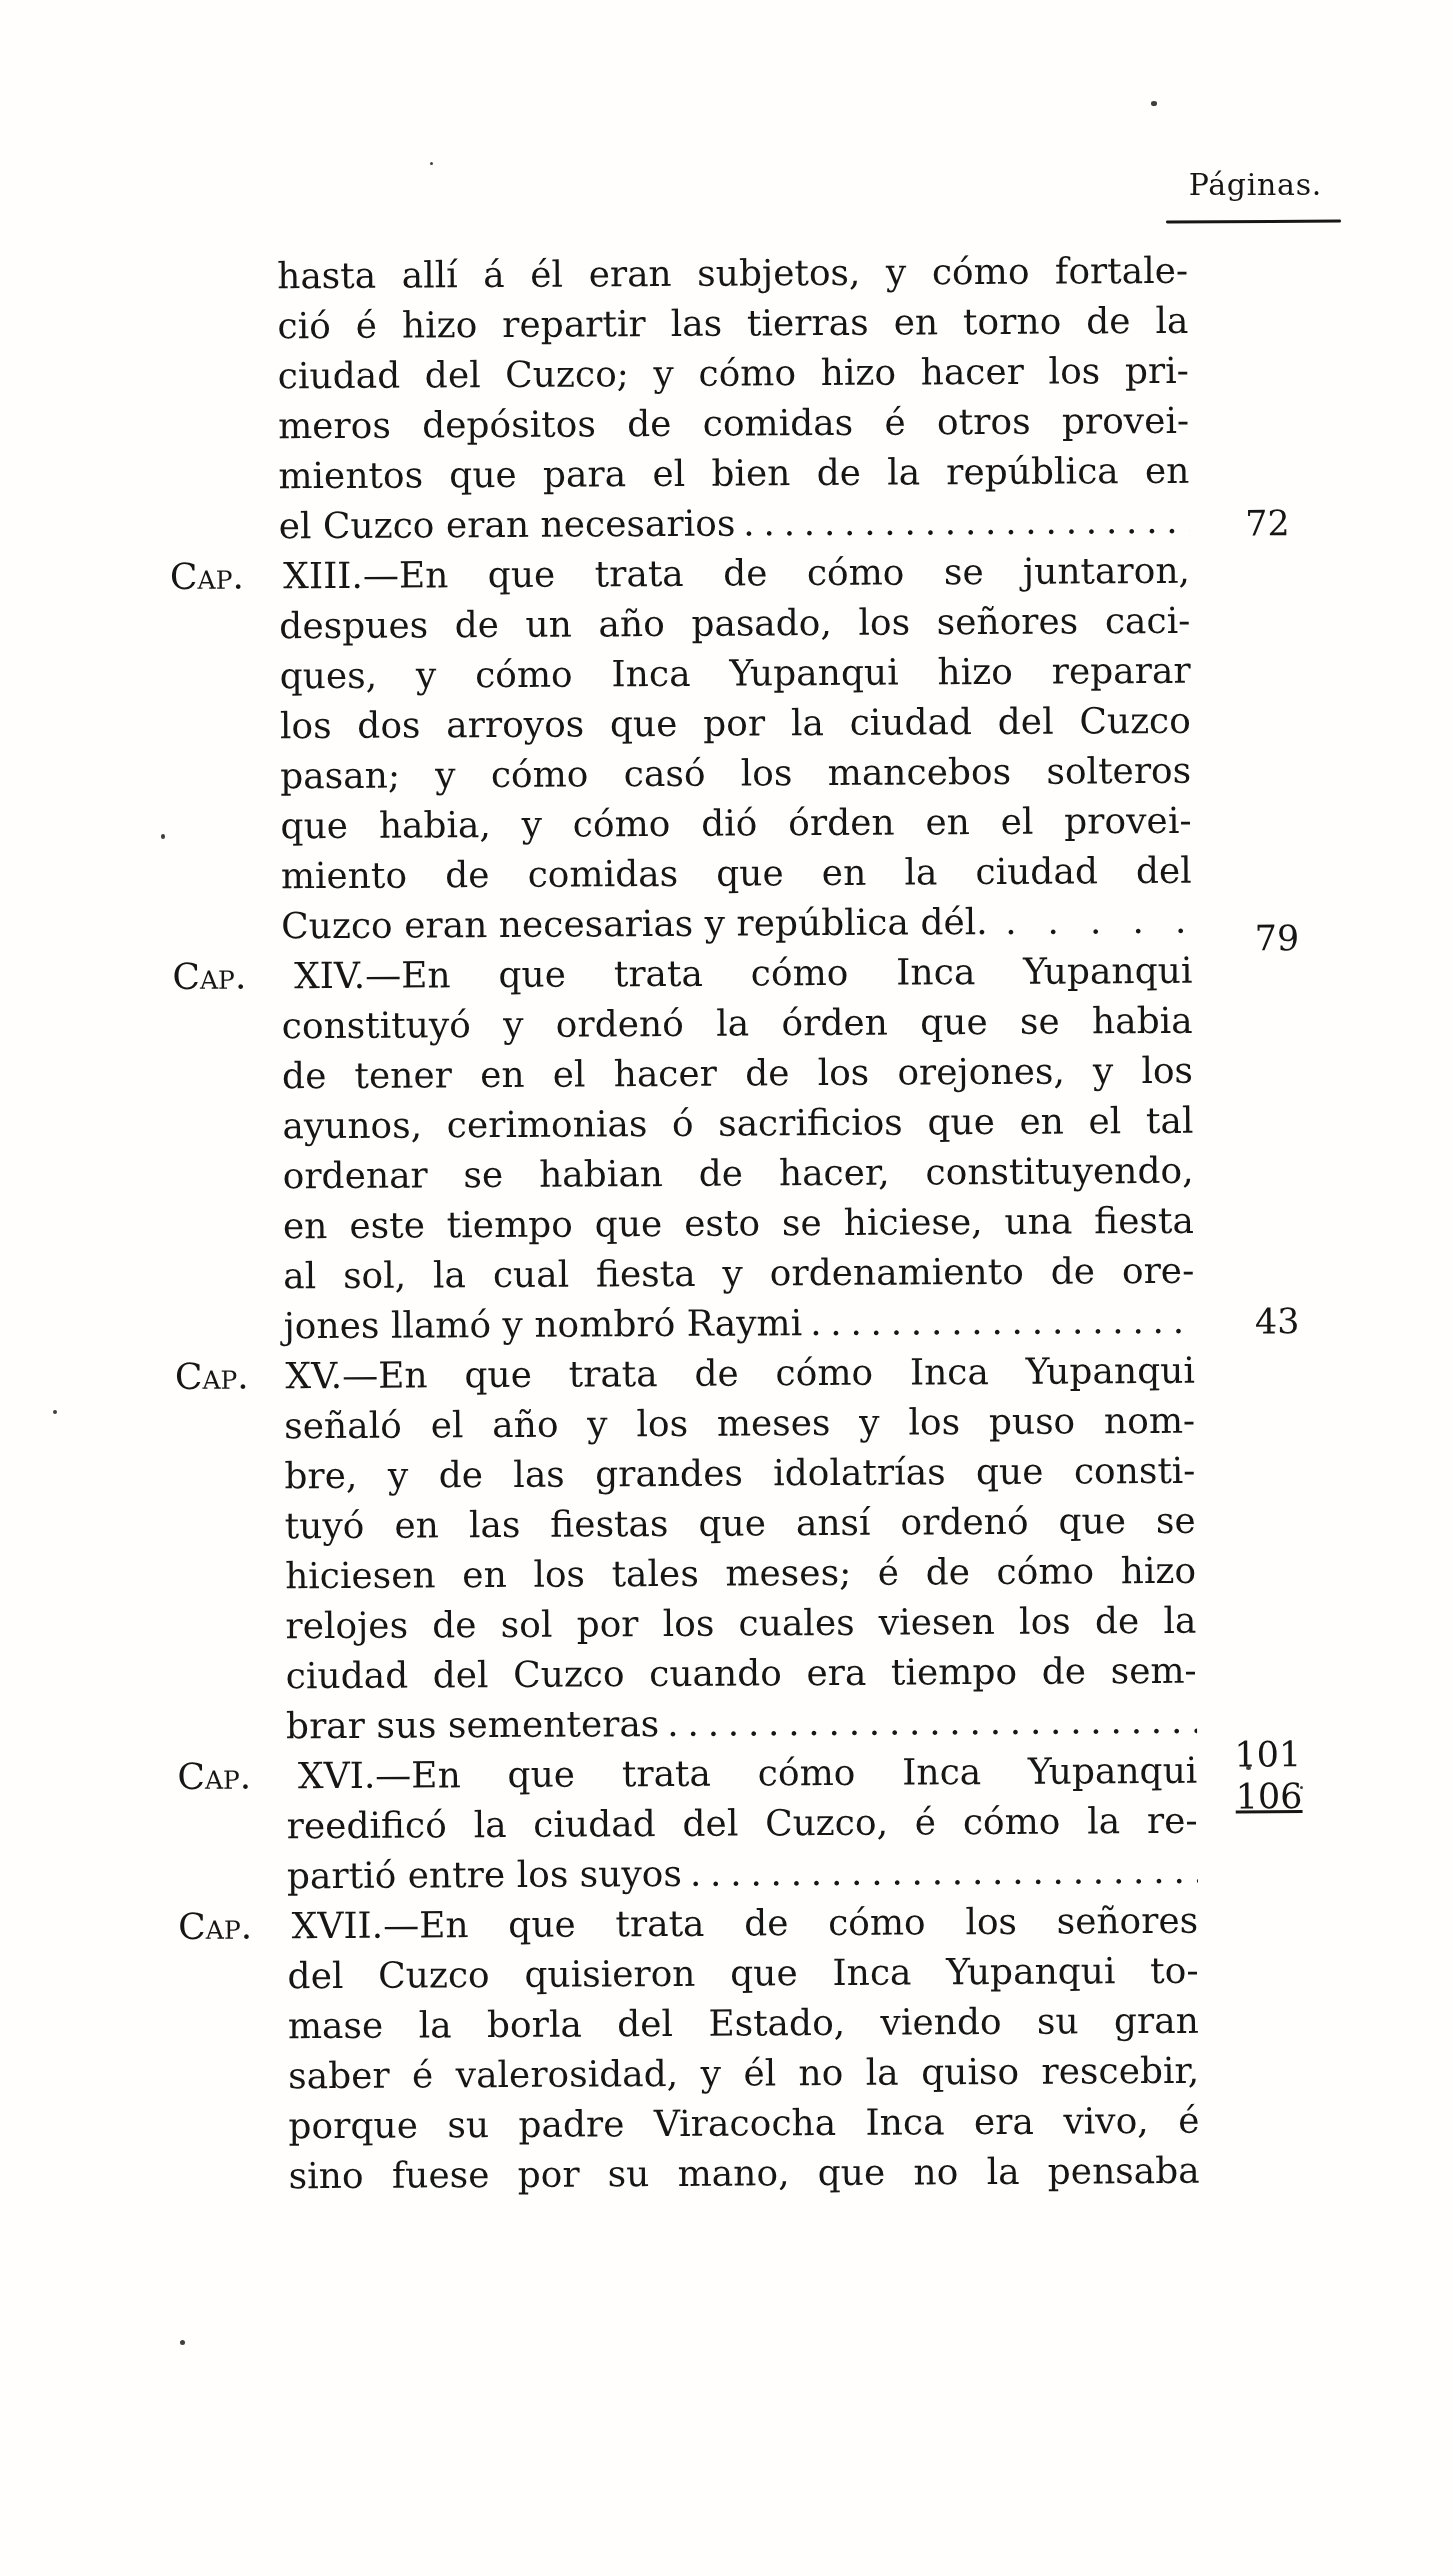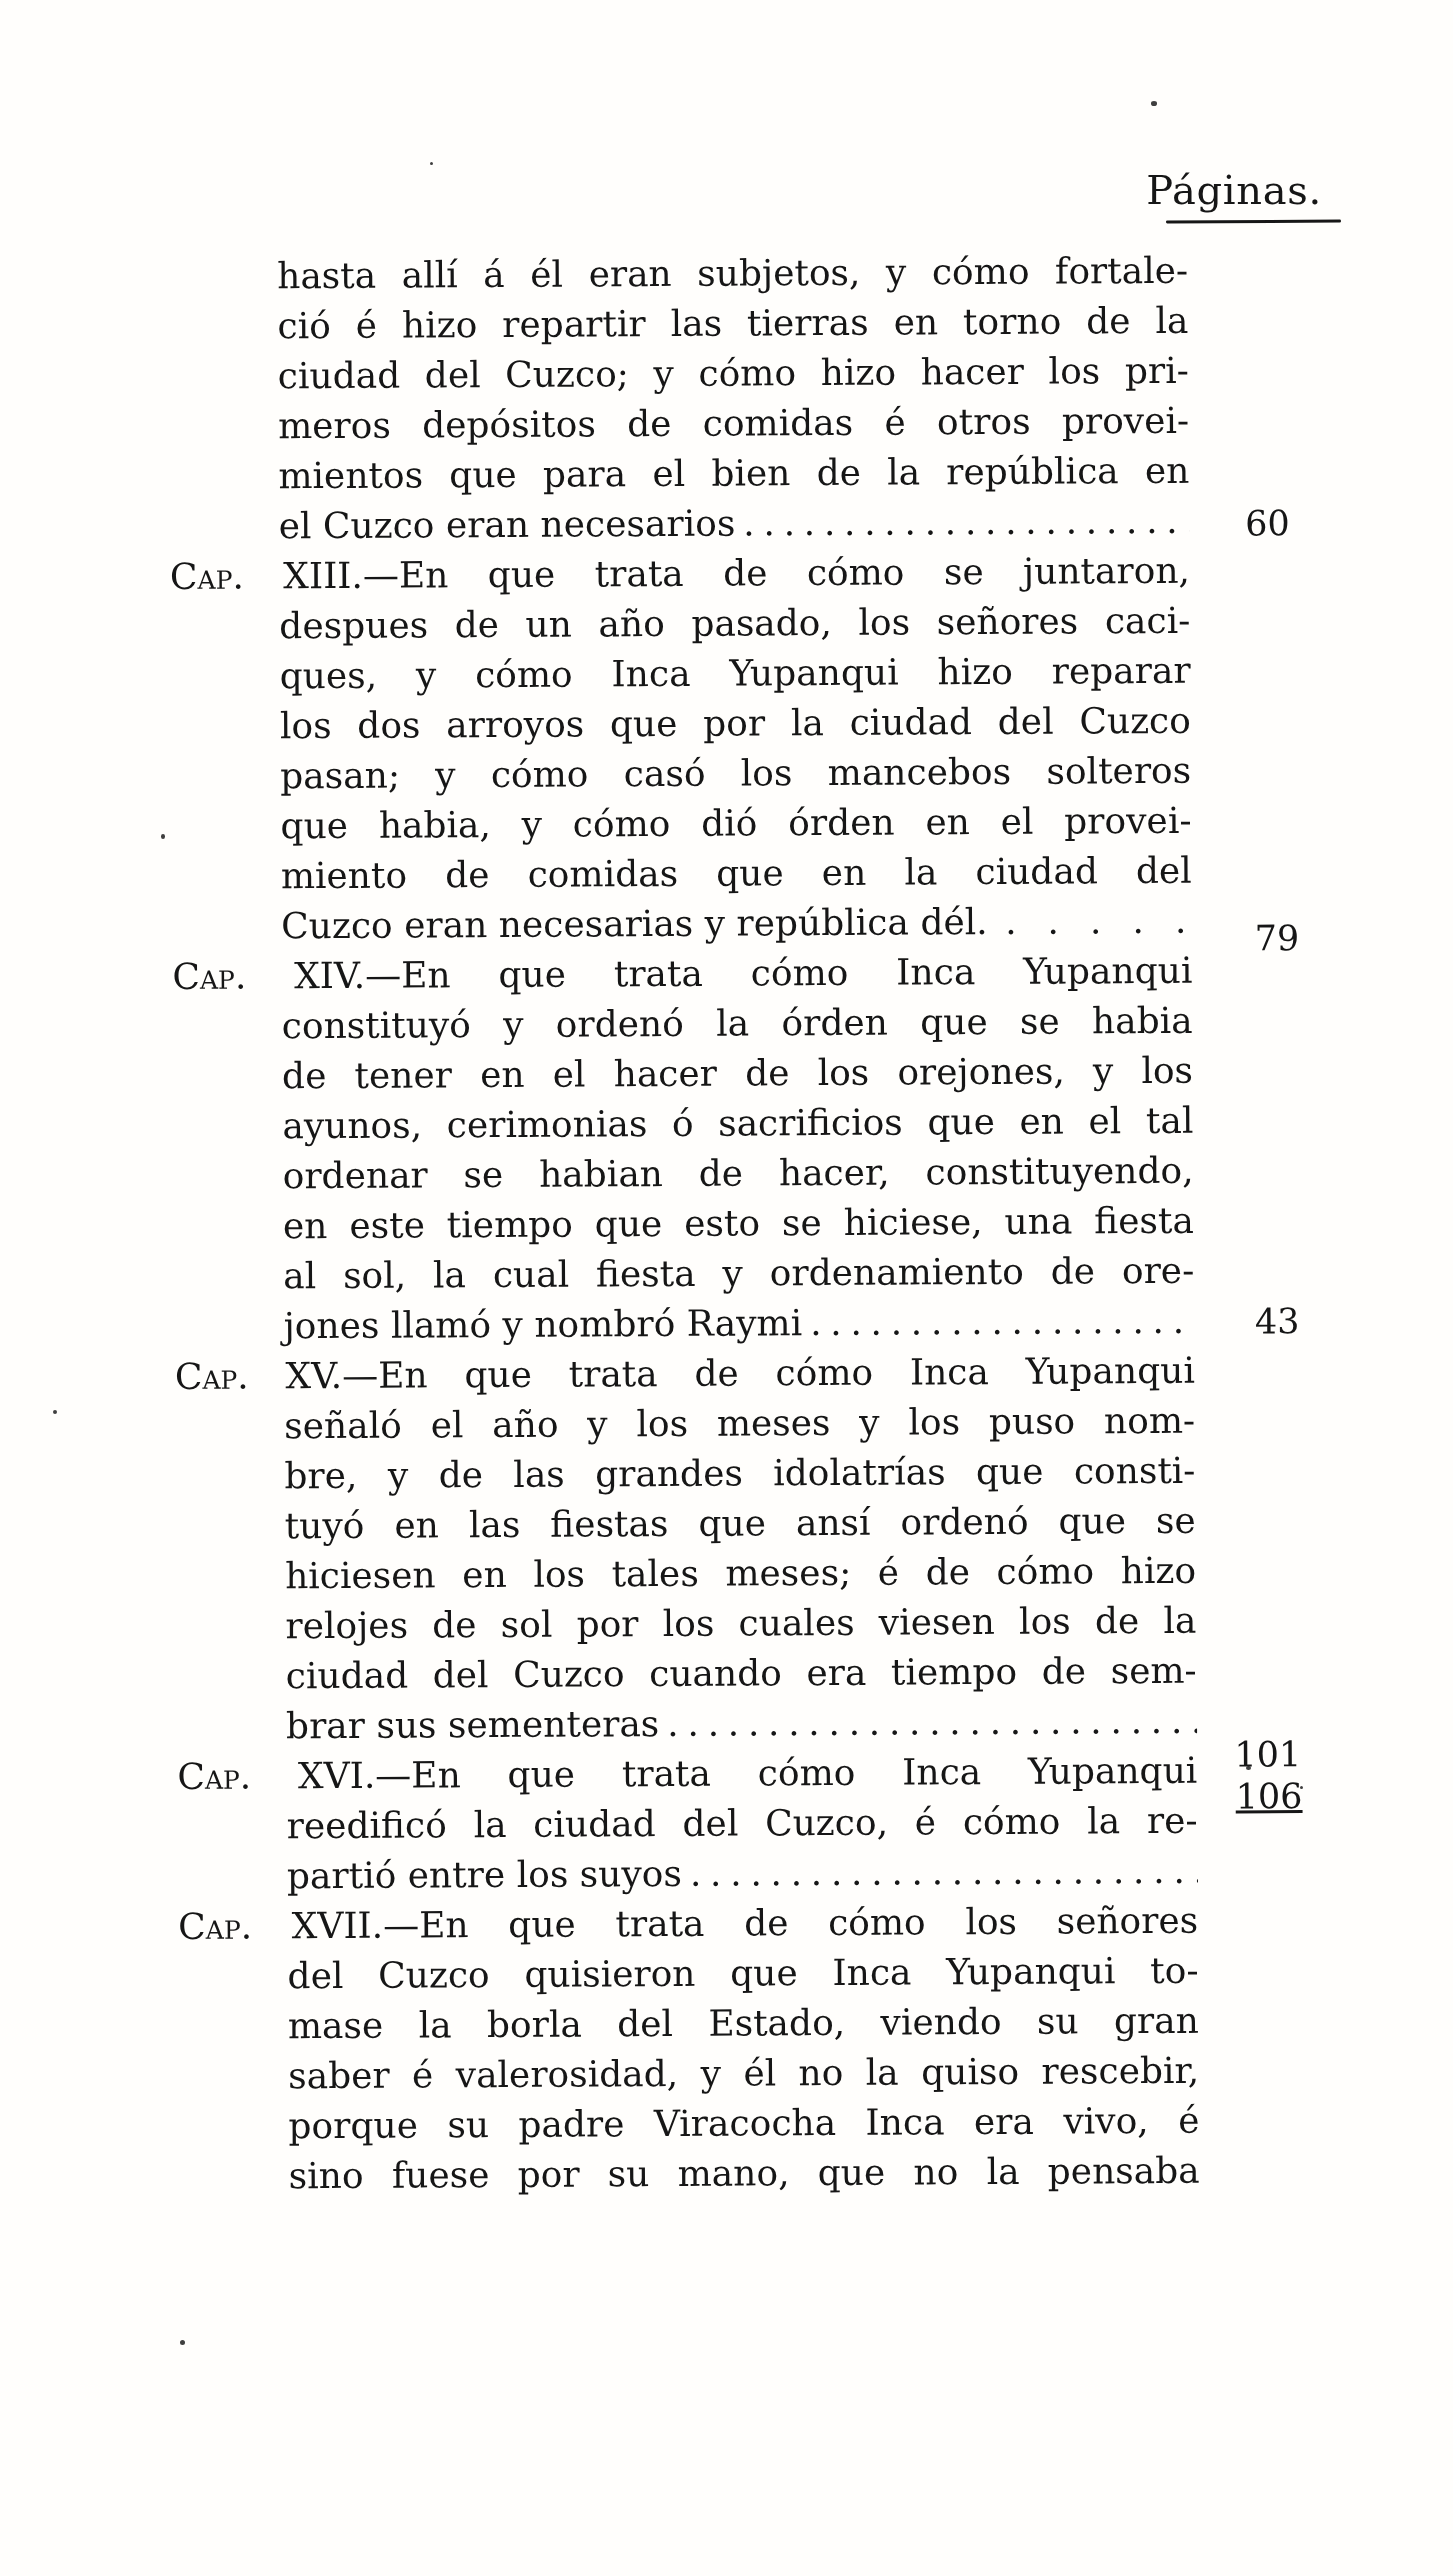--- a/index.html
+++ b/index.html
@@ -8,21 +8,21 @@
     position:relative;
     width:1453px;height:2576px;
     background:#fffefc;
     color:#161616;
     font-family:"DejaVu Serif","Liberation Serif",serif;
     overflow:hidden;
   }
   
   .pages-label{
     position:absolute;top:167px;right:131px;
-    font-size:40px;letter-spacing:0.7px;
+    font-size:30px;letter-spacing:0.7px;
   }
   .rule{
     position:absolute;top:220px;left:1166px;width:175px;height:3.3px;
     background:#171717;border-radius:1.3px;
     transform:rotate(-0.25deg);
   }
   
   .textblock{
     position:absolute;left:168px;top:252px;width:1020px;
     font-size:36px;line-height:50px;
@@ -106,21 +106,21 @@
         <span class="t">partió entre los suyos</span>
         <span class="leader">........................................</span>
       </div>
     <div class="ln"><span class="sc">Cap. XVII.—</span><span class="t">En que trata de cómo los señores</span></div>
     <div class="ln ind"><span class="t">del Cuzco quisieron que Inca Yupanqui to-</span></div>
     <div class="ln ind"><span class="t">mase la borla del Estado, viendo su gran</span></div>
     <div class="ln ind"><span class="t">saber é valerosidad, y él no la quiso rescebir,</span></div>
     <div class="ln ind"><span class="t">porque su padre Viracocha Inca era vivo, é</span></div>
     <div class="ln ind"><span class="t">sino fuese por su mano, que no la pensaba</span></div>
 
-    <div class="num" style="top:253px;right:-100px;">60</div>
+    <div class="num" style="top:253px;right:-100px;">72</div>
     <div class="num" style="top:652px;right:-107px;margin-top:16px;">79</div>
     <div class="num" style="top:1051px;right:-105px;">43</div>
     <div class="num" style="top:1449px;right:-104px;margin-top:35px;">101</div>
     <div class="num" style="top:1526px;right:-105px;text-decoration:underline;">106</div>
   </div>
 
   <div class="speck" style="left:1151px;top:101px;width:6px;height:4.7px;"></div>
   <div class="speck" style="left:430px;top:162px;width:3.3px;height:3.3px;"></div>
   <div class="speck" style="left:161px;top:834px;width:4px;height:4.7px;"></div>
   <div class="speck" style="left:53px;top:1410px;width:4px;height:4px;"></div>

